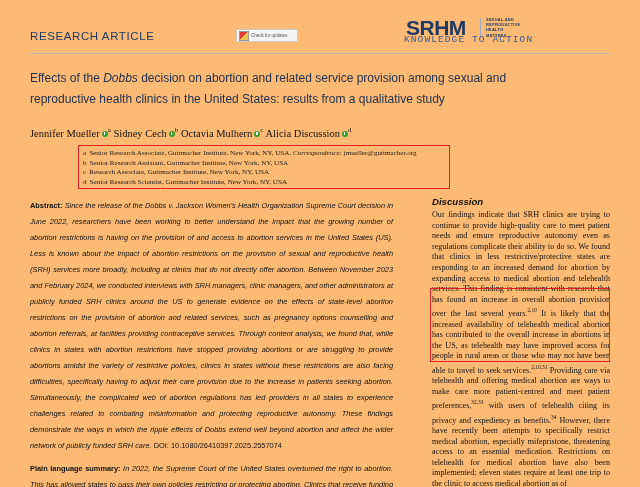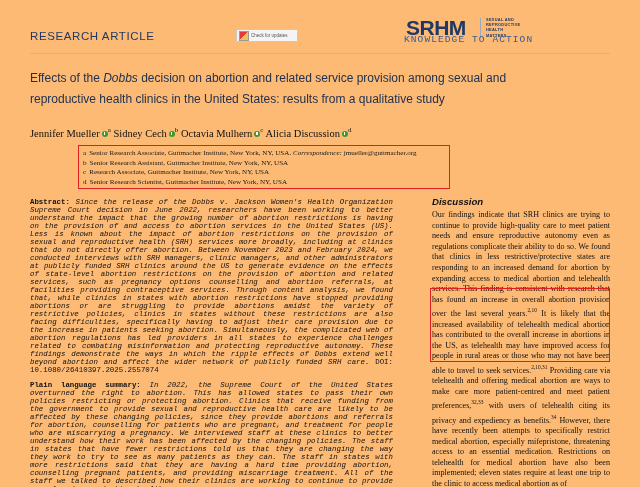--- a/index.html
+++ b/index.html
@@ -193,23 +193,23 @@
   .affil-line i { font-style: italic; }
 
   
   .abstract-col {
     position: absolute;
     left: 30px;
     top: 198px;
     width: 375px;
   }
   .para {
-    font-family: Liberation Mono, monospace;
+    font-family: Liberation Sans, sans-serif;
     font-size: 7.4px;
-    line-height: 8px;
+    line-height: 16px;
     text-align: justify;
     color: #111;
     margin: 0 12px 7px 0;
     font-style: italic;
   }
   .para b { font-style: normal; font-weight: bold; }
   .para .roman { font-style: normal; }
   .keywords {
     font-family: "Liberation Serif", serif;
     font-size: 7.6px;

